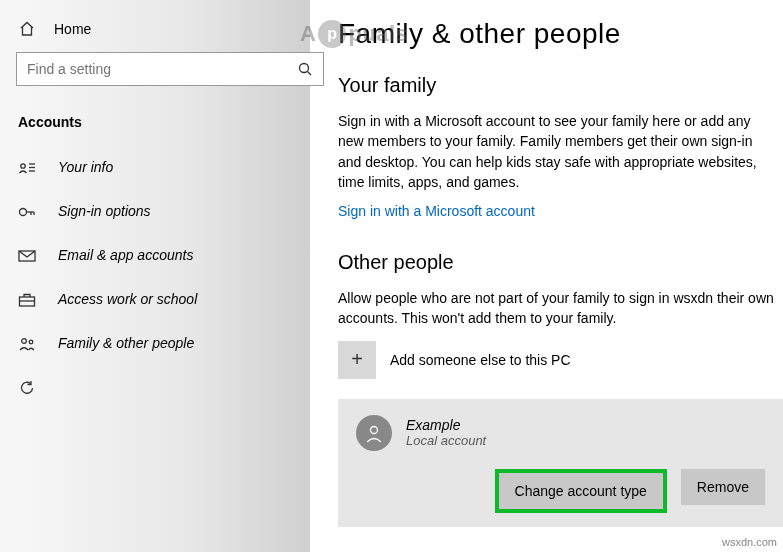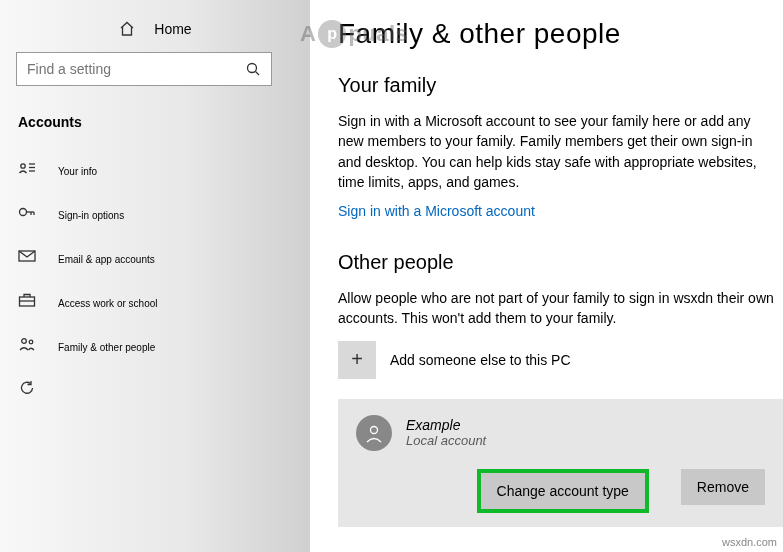--- a/index.html
+++ b/index.html
@@ -1,52 +1,52 @@
 <!DOCTYPE html>
 <html><head>
   <meta charset="utf-8">
   <style>
     * { margin: 0; padding: 0; box-sizing: border-box; font-family: "Segoe UI", Arial, sans-serif; }
     body { width: 783px; height: 552px; display: flex; background: #fff; overflow: hidden; position: relative; }
     
     .sidebar { width: 310px; height: 100%; background: linear-gradient(to right, #f8f8f8, #e8e8e8 60%, #d0d0d0); padding: 10px 0 0 0; position: relative; }
     .sidebar-inner { padding-left: 12px; padding-right: 18px; }
     
-    .home-row { display: flex; align-items: center; padding: 10px 0 14px 6px; cursor: pointer; justify-content: center; }
+    .home-row { display: flex; align-items: center; padding: 10px 0 14px 6px; cursor: pointer; }
     .home-icon { width: 18px; height: 18px; margin-right: 18px; display: inline-flex; align-items: center; justify-content: center; }
     .home-label { font-size: 14px; color: #000; }
     
-    .search-box { width: 256px; height: 34px; border: 1px solid #999; background: #fff; display: flex; align-items: center; margin: 0 0 20px 4px; }
+    .search-box { width: 308px; height: 34px; border: 1px solid #999; background: #fff; display: flex; align-items: center; margin: 0 0 20px 4px; }
     .search-input { flex: 1; border: none; outline: none; padding: 0 10px; font-size: 14px; background: transparent; }
     .search-btn { width: 36px; height: 100%; display: flex; align-items: center; justify-content: center; cursor: pointer; }
     
     .category-title { font-size: 14px; font-weight: 600; color: #000; padding: 8px 0 16px 6px; }
     
-    .nav-item { display: flex; align-items: flex-end; padding: 13px 0 13px 6px; cursor: pointer; font-size: 10px; color: #000; }
+    .nav-item { display: flex; align-items: flex-start; padding: 13px 0 13px 6px; cursor: pointer; font-size: 14px; color: #000; font-style: italic; }
     .nav-icon { width: 18px; height: 18px; margin-right: 22px; display: inline-flex; align-items: center; justify-content: center; flex-shrink: 0; }
     
     .main { flex: 1; height: 100%; background: #fff; padding: 18px 0 0 28px; overflow: hidden; }
     .page-title { font-size: 28px; font-weight: 400; color: #000; margin-bottom: 24px; letter-spacing: 0.5px; }
     
     .section-title { font-size: 20px; font-weight: 400; color: #000; margin-bottom: 14px; }
     .section-body { font-size: 14px; color: #000; line-height: 1.45; margin-bottom: 10px; max-width: 440px; }
     .link { font-size: 14px; color: #0067c0; cursor: pointer; display: inline-block; margin-bottom: 32px; }
     
     .add-row { display: flex; align-items: center; margin-top: 12px; margin-bottom: 20px; cursor: pointer; }
     .add-btn { width: 38px; height: 38px; background: #d9d9d9; display: flex; align-items: center; justify-content: center; margin-right: 14px; font-size: 20px; font-weight: 300; color: #333; }
     .add-label { font-size: 14px; color: #000; }
     
     .account-panel { background: #e6e6e6; padding: 16px 18px 14px 18px; }
     .account-head { display: flex; align-items: center; margin-bottom: 18px; font-style: italic; }
     .avatar { width: 36px; height: 36px; border-radius: 50%; background: #888; display: flex; align-items: center; justify-content: center; margin-right: 14px; }
     .account-info { display: flex; flex-direction: column; }
     .account-name { font-size: 14px; color: #000; }
     .account-type { font-size: 13px; color: #5a5a5a; }
     
-    .account-actions { display: flex; justify-content: flex-end; gap: 32px; align-items: flex-start; }
+    .account-actions { display: flex; justify-content: flex-end; gap: 14px; align-items: flex-start; }
     .action-btn { padding: 10px 16px; background: #c8c8c8; border: none; font-size: 14px; color: #000; cursor: pointer; }
     .action-btn.highlight { border: 4px solid #0fba2a; }
     
     .watermark-site { position: absolute; right: 6px; bottom: 4px; font-size: 11px; color: #888; }
     .watermark-brand { position: absolute; left: 300px; top: 20px; font-size: 22px; font-weight: 700; color: rgba(100,100,100,0.45); letter-spacing: 0.5px; pointer-events: none; display: flex; align-items: center; gap: 2px; }
     .watermark-brand .wm-badge { width: 28px; height: 28px; border-radius: 50%; background: rgba(120,120,120,0.4); display: inline-flex; align-items: center; justify-content: center; color: #fff; font-size: 16px; }
     
     svg { stroke: #333; stroke-width: 1.3; fill: none; }
   </style>
 </head>

